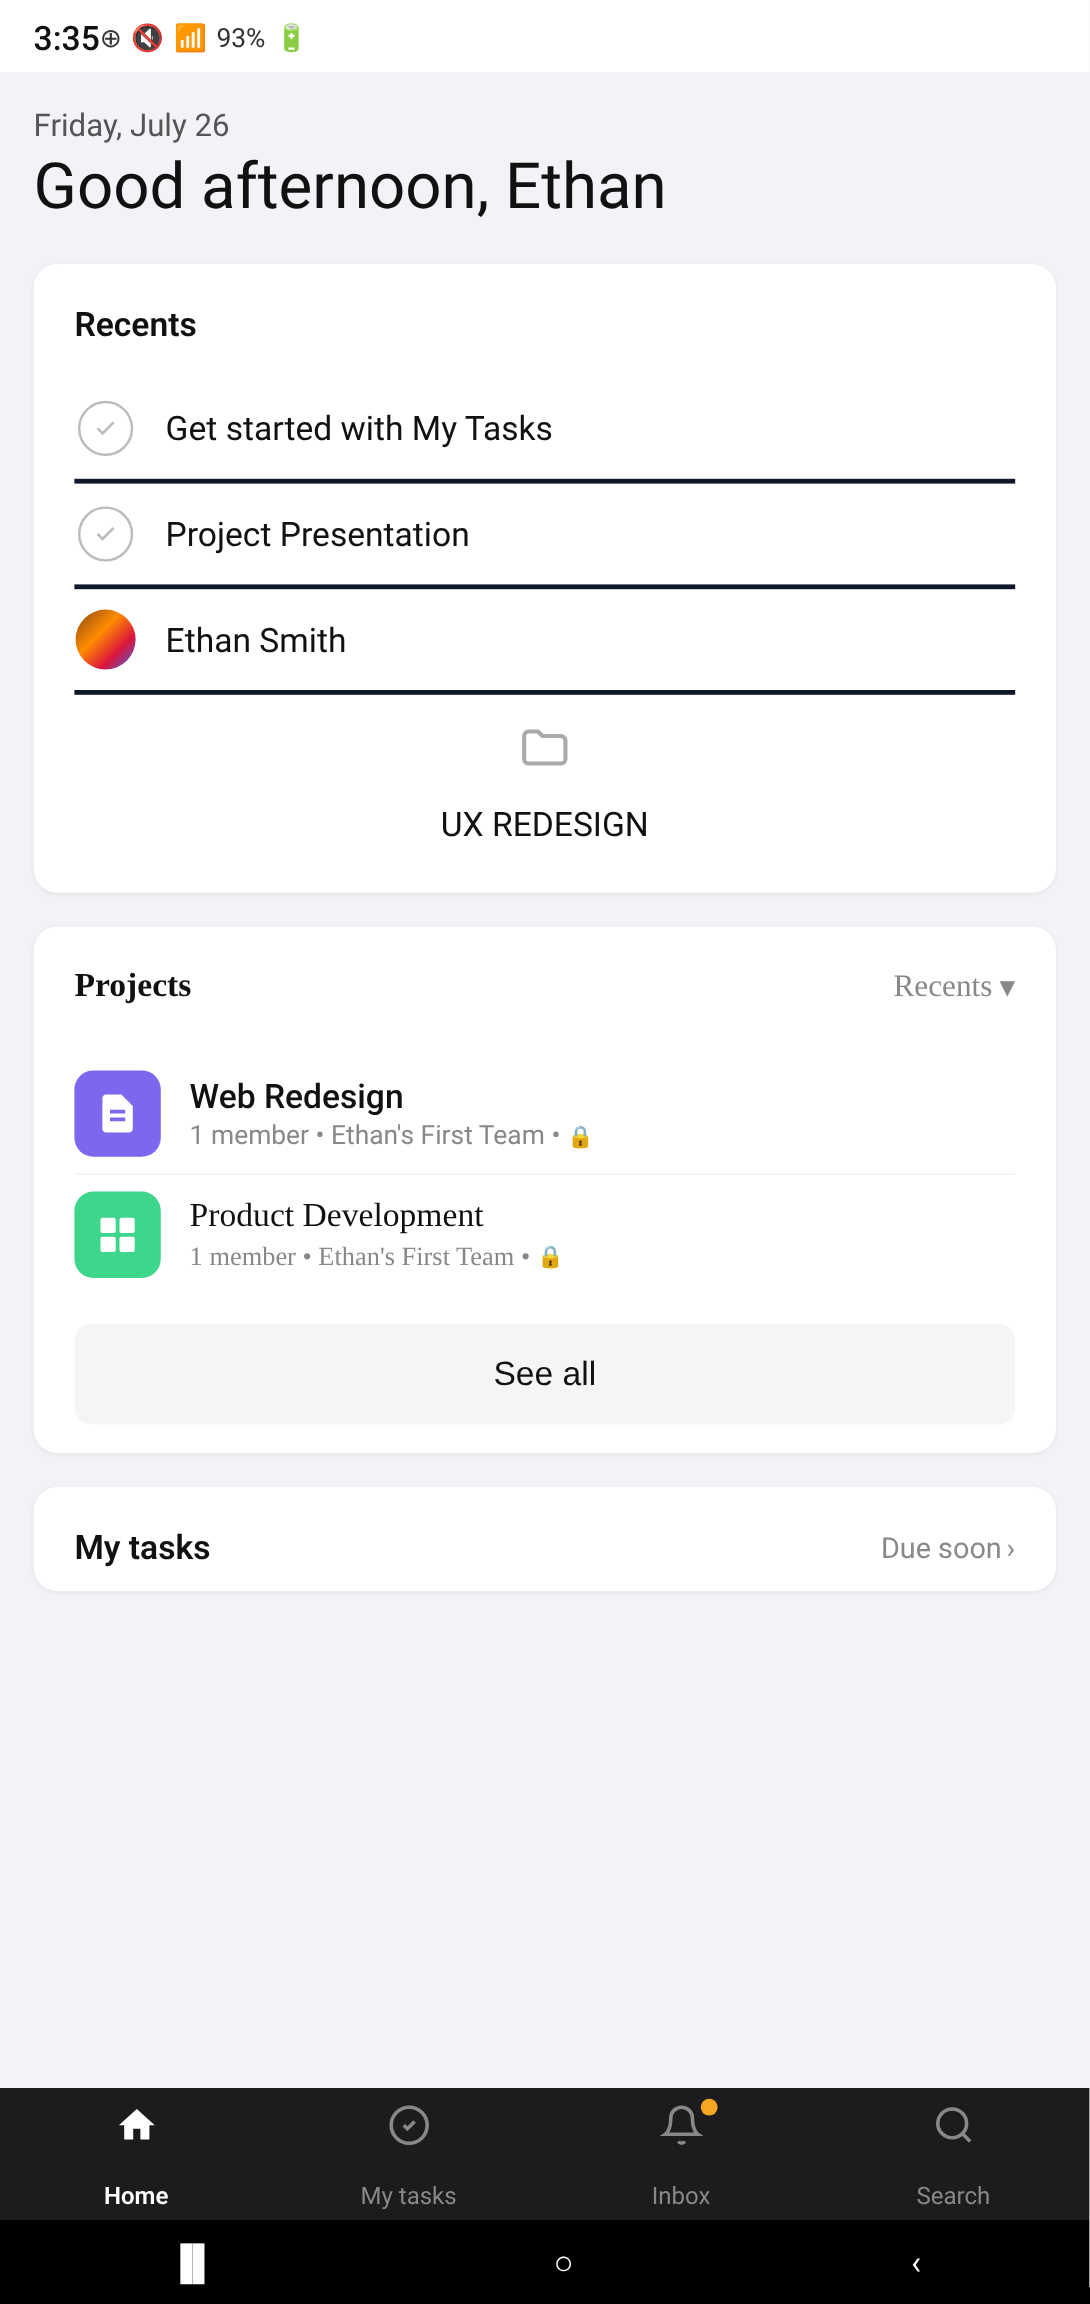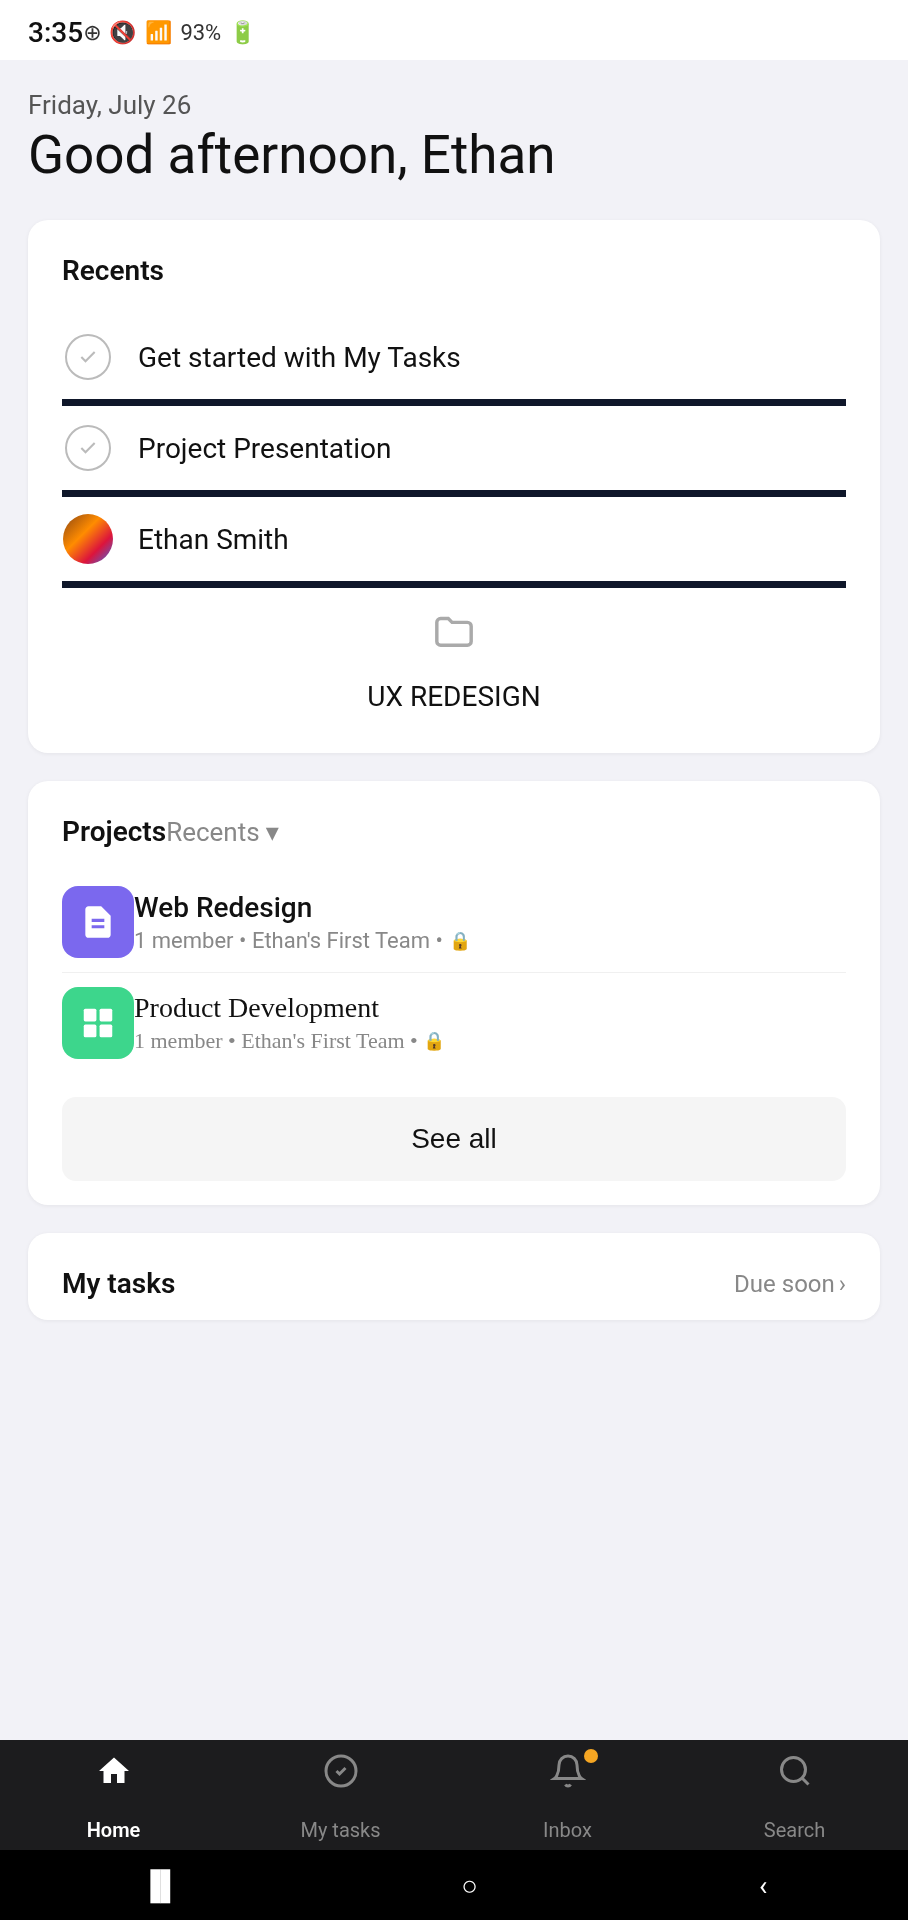--- a/index.html
+++ b/index.html
@@ -78,21 +78,21 @@
       color: #111;
       margin-bottom: 28px;
     }
 
     
     .recent-item {
       display: flex;
       align-items: center;
       gap: 24px;
       padding: 16px 0;
-      border-bottom: 7px solid #0f172a;
+      border-bottom: 4px solid #0f172a;
       cursor: pointer;
     }
     .recent-item:last-child {
       border-bottom: none;
       flex-direction: column;
     }
     .recent-item-icon {
       width: 52px;
       height: 52px;
       display: flex;
@@ -127,34 +127,37 @@
       overflow: hidden;
       display: flex;
       align-items: center;
       justify-content: center;
     }
 
     
     .card-header {
       display: flex;
       align-items: center;
-      margin-bottom: 24px;
+      justify-content: space-between;
+      margin-bottom: 40px;
+      font-family: Liberation Serif, serif;
     }
     .card-header-filter {
       font-size: 26px;
       color: #888;
       display: flex;
       align-items: center;
       gap: 6px;
       cursor: pointer;
     }
 
     .project-item {
       display: flex;
       align-items: center;
+      gap: 24px;
       padding: 14px 0;
       cursor: pointer;
     }
     .project-item + .project-item {
       border-top: 1px solid #f0f0f0;
       font-family: Liberation Serif, serif;
     }
 
     .project-icon {
       width: 72px;

